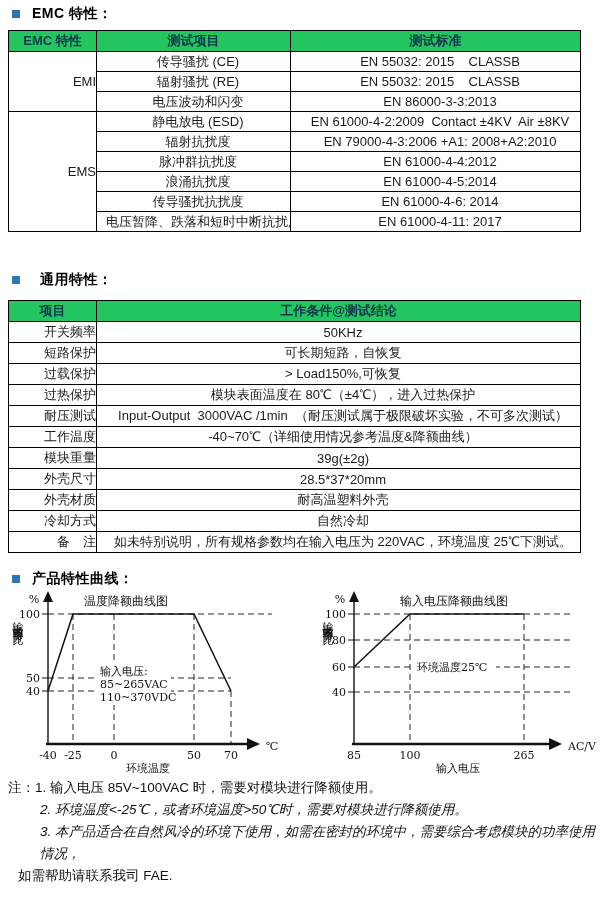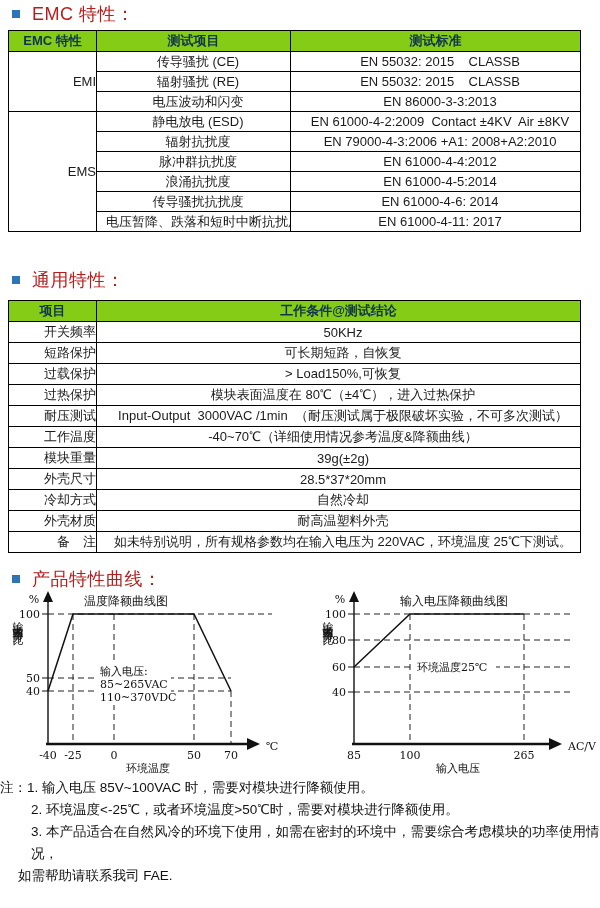--- a/index.html
+++ b/index.html
@@ -4,46 +4,46 @@
 <style>
   * { box-sizing: border-box; margin: 0; padding: 0; }
   html, body { width: 600px; height: 908px; background: #ffffff; overflow: hidden;
     font-family: "Liberation Sans", sans-serif; color: #1a1a1a; }
 
   .page { width: 600px; height: 908px; position: relative; }
 
   
   .sec-title { display: flex; align-items: center; margin-left: 12px; height: 20px; }
   .sec-title .bullet { width: 8px; height: 8px; background: #2e75b6; margin-right: 12px; flex: none; }
-  .sec-title .txt { color: #b91c1c; font-size: 18px; font-weight: 400; letter-spacing: 0.5px; }
+  .sec-title .txt { color: #000000; font-size: 14px; font-weight: 700; letter-spacing: 0.5px; }
   .t1 { margin-top: 4px; margin-bottom: 6px; }
-  .t2 { margin-top: 38px; margin-bottom: 10px; }
+  .t2 { margin-top: 38px; margin-bottom: 10px; gap: 8px; }
   .t3 { margin-top: 16px; margin-bottom: 2px; }
 
   
   table { border-collapse: collapse; margin-left: 8px; width: 572px; table-layout: fixed; }
   td, th { border: 1px solid #000; font-size: 13px; height: 20px; vertical-align: middle;
            white-space: pre; overflow: hidden; }
-  th { background: #84cc16; color: #11344f; font-weight: 700; text-align: center; height: 21px; }
+  th { background: #22c55e; color: #11344f; font-weight: 700; text-align: center; height: 21px; }
   .c-center { text-align: right; }
   .c-left { text-align: center; padding-left: 9px; }
   .gen td { height: 21px; }
 
   
   .charts { display: flex; margin-top: 0; height: 184px; }
   .chart { position: relative; width: 298px; height: 184px; flex: none; }
   .chart + .chart { width: 302px; }
   .ylab-vert { position: absolute; writing-mode: vertical-lr; text-orientation: upright;
     font-family: "DejaVu Serif", serif; font-size: 11px; letter-spacing: 2px; color: #111; }
   svg text { font-family: "DejaVu Serif", serif; fill: #111; }
 
   
   .notes { margin-top: 2px; font-size: 13.5px; line-height: 22px; color: #111; }
-  .notes .n1 { padding-left: 0; }
-  .notes .n2, .notes .n3 { padding-left: 31px; }
+  .notes .n1 { padding-left: 8px; }
+  .notes .n2, .notes .n3 { padding-left: 40px; font-style: italic; }
   .notes .n4 { padding-left: 18px; }
 </style>
 </head>
 <body>
 
 <div class="page">
 
   <div class="sec-title t1">
     <span class="bullet"></span>
     <span class="txt">EMC 特性：</span>
@@ -143,26 +143,26 @@
     </tr>
     <tr>
       <td class="c-center">模块重量</td>
       <td class="c-left">39g(±2g)</td>
     </tr>
     <tr>
       <td class="c-center">外壳尺寸</td>
       <td class="c-left">28.5*37*20mm</td>
     </tr>
     <tr>
+      <td class="c-center">外壳材质</td>
+      <td class="c-left">耐高温塑料外壳</td>
+    </tr>
+    <tr>
       <td class="c-center">冷却方式</td>
       <td class="c-left">自然冷却</td>
-    </tr>
-    <tr>
-      <td class="c-center">外壳材质</td>
-      <td class="c-left">耐高温塑料外壳</td>
     </tr>
     <tr>
       <td class="c-center">备　注</td>
       <td class="c-left">如未特别说明，所有规格参数均在输入电压为 220VAC，环境温度 25℃下测试。</td>
     </tr>
   </tbody>
     </table>
 
   <div class="sec-title t3">
     <span class="bullet"></span>

